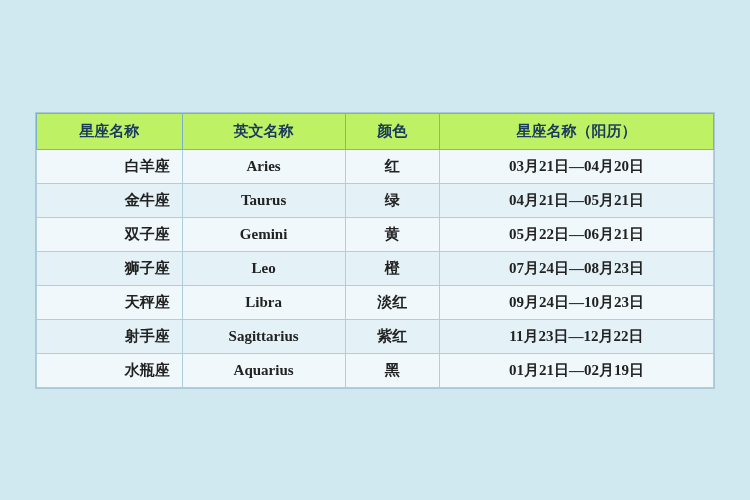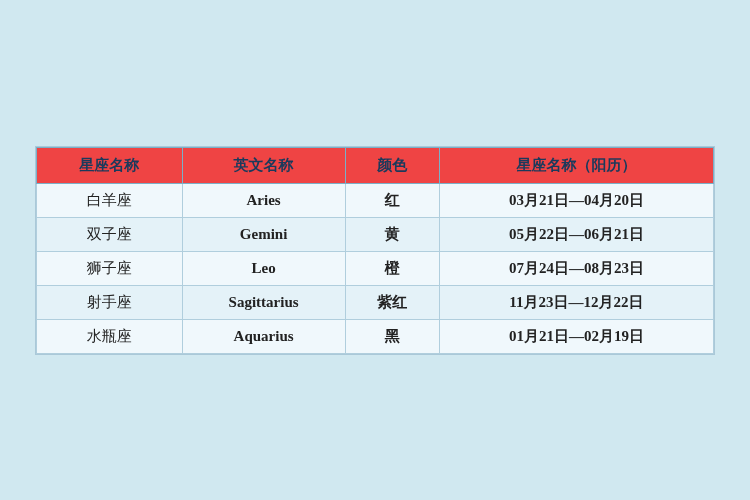--- a/index.html
+++ b/index.html
@@ -23,21 +23,21 @@
       border: 1px solid #aac8d8;
       width: 680px;
     }
 
     table {
       width: 100%;
       border-collapse: collapse;
     }
 
     thead tr {
-      background-color: #ef4444;
+      background-color: #bef264;
     }
 
     thead th {
       border: 1px solid #7ab0c8;
       padding: 8px 12px;
       text-align: center;
       font-size: 15px;
       font-weight: bold;
       color: #1a3a5c;
     }
@@ -53,21 +53,22 @@
     tbody td {
       border: 1px solid #b0cedd;
       padding: 7px 12px;
       text-align: center;
       font-size: 15px;
       color: #222;
       font-weight: bold;
     }
 
     tbody td:first-child {
-      font-weight: normal;
+      font-weight: bold;
+      text-align: right;
     }
 
     tbody td:nth-child(2) {
       font-style: normal;
     }
   </style>
 </head>
 <body>
 
 <div class="table-container">
@@ -81,30 +82,42 @@
       </tr>
     </thead>
     <tbody id="table-body">
     <tr>
           <td>白羊座</td>
           <td>Aries</td>
           <td>红</td>
           <td>03月21日—04月20日</td>
         </tr>
         <tr>
+          <td>金牛座</td>
+          <td>Taurus</td>
+          <td>绿</td>
+          <td>04月21日—05月21日</td>
+        </tr>
+        <tr>
           <td>双子座</td>
           <td>Gemini</td>
           <td>黄</td>
           <td>05月22日—06月21日</td>
         </tr>
         <tr>
           <td>狮子座</td>
           <td>Leo</td>
           <td>橙</td>
           <td>07月24日—08月23日</td>
+        </tr>
+        <tr>
+          <td>天秤座</td>
+          <td>Libra</td>
+          <td>淡红</td>
+          <td>09月24日—10月23日</td>
         </tr>
         <tr>
           <td>射手座</td>
           <td>Sagittarius</td>
           <td>紫红</td>
           <td>11月23日—12月22日</td>
         </tr>
         <tr>
           <td>水瓶座</td>
           <td>Aquarius</td>

